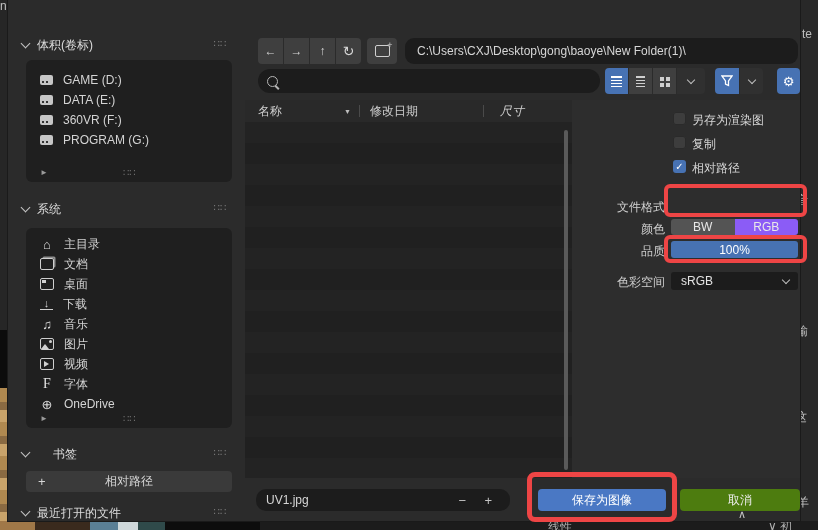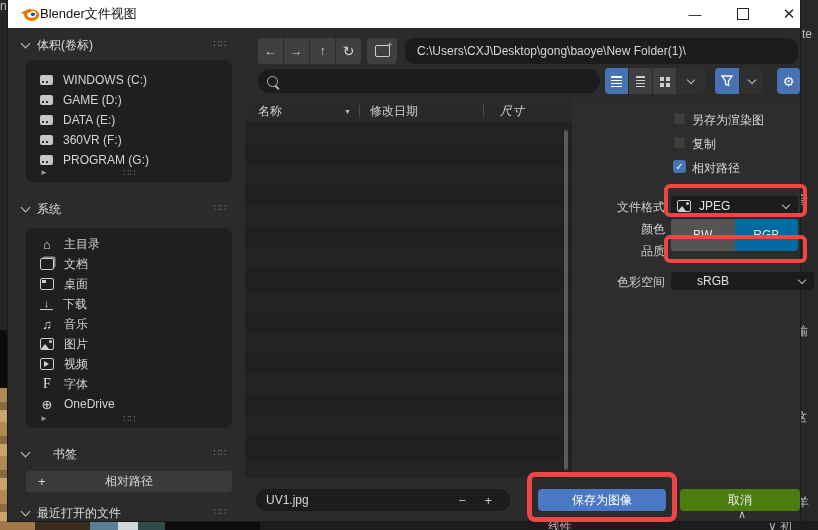--- a/index.html
+++ b/index.html
@@ -58,21 +58,21 @@
   
   .list-head{position:absolute;background:#292929;color:#cfcfcf;display:flex;align-items:center;}
   .col-div{width:1px;height:12px;background:#4a4a4a;}
   .list-body{position:absolute;background:repeating-linear-gradient(to bottom,#232323 0 21px,#202020 21px 42px);}
   .scrollbar{position:absolute;width:4px;border-radius:2px;background:#5a5a5a;}
   
   .rpanel{position:absolute;background:#2d2d2d;}
   .cbx{position:absolute;width:13px;height:13px;border-radius:3px;background:#3d3d3d;box-shadow:inset 0 0 0 1px #2a2a2a;}
   .cbx.on{background:#4772b3;box-shadow:none;color:#fff;font-size:10px;font-weight:bold;text-align:center;line-height:13px;}
   .rlabel{position:absolute;color:#cfcfcf;text-align:right;}
-  .seg{position:absolute;display:flex;height:32px;border-radius:3px;overflow:hidden;justify-content:flex-end;}
+  .seg{position:absolute;display:flex;height:16px;border-radius:3px;overflow:hidden;justify-content:flex-end;}
   .seg>div{flex:1;display:flex;align-items:center;justify-content:center;color:#e8e8e8;}
   .slider{position:absolute;background:#4772b3;border-radius:3px;color:#fff;display:flex;align-items:center;justify-content:center;height:17px;}
   
   .btn{position:absolute;height:22px;border-radius:4px;display:flex;align-items:center;justify-content:center;font-size:12px;}
   
   .anno{position:absolute;border:4px solid #ee4545;border-radius:6px;z-index:5;}
 </style>
 </head>
 <body>
 
@@ -94,47 +94,27 @@
   <div class="abs" style="left:0;top:521px;width:818px;height:9px;background:#1c1c1c;z-index:0;"></div>
   <div class="abs" style="left:0;top:521px;width:165px;height:9px;z-index:0;
               background:linear-gradient(to right,#a07848 0 35px,#3a2a1d 35px 90px,#5a7f95 90px 118px,#cfd8da 118px 138px,#2f4a4a 138px 165px);"></div>
   <div class="abs" style="left:165px;top:521px;width:95px;height:9px;background:#0d0d0d;z-index:0;"></div>
   <div class="bg-frag" style="left:548px;top:519px;color:#b0b0b0;">线性</div>
   <div class="bg-frag" style="left:768px;top:518px;color:#b0b0b0;">∨ 初</div>
   <div class="bg-frag" style="left:738px;top:508px;color:#c8c8c8;z-index:2;font-size:11px;">∧</div>
 
   <div class="dialog">
 
-    <div class="titlebar">
-      <span class="abs" style="left:12px;top:5px;">
-        <svg width="20" height="17" viewBox="0 0 24 20">
-          <ellipse cx="14" cy="12" rx="9" ry="7" fill="#ea7600"></ellipse>
-          <ellipse cx="14" cy="11" rx="5.5" ry="4.2" fill="#fff"></ellipse>
-          <ellipse cx="15.5" cy="11" rx="2.6" ry="2.2" fill="#265787"></ellipse>
-          <path d="M1 9 L12 4 L14 8 L5 11 Z" fill="#ea7600"></path>
-        </svg>
-      </span>
-      <span class="title-text" style="margin-left:32px;">Blender文件视图</span>
-      <span class="win-btn" style="left:670px;">—</span>
-      <span class="win-btn" style="left:718px;">
-        <span style="display:inline-block;width:10px;height:10px;border:1.4px solid #222;"></span>
-      </span>
-      <span class="win-btn" style="left:764px;font-size:15px;">✕</span>
-    </div>
 
     <div class="sec-head" style="left:12px;top:37px;width:212px;">
       <span class="chv"></span>
       <span>体积(卷标)</span>
       <span class="grip">∷∷</span>
     </div>
     <div class="panel-box" style="top:60px;height:122px;padding-top:10px;box-sizing:border-box;">
-      <div class="pitem">
-        <span class="drive-icon"></span>
-        <span class="lbl">WINDOWS (C:)</span>
-        </div>
       <div class="pitem">
         <span class="drive-icon"></span>
         <span class="lbl">GAME (D:)</span>
         </div>
       <div class="pitem">
         <span class="drive-icon"></span>
         <span class="lbl">DATA (E:)</span>
         </div>
       <div class="pitem">
         <span class="drive-icon"></span>
@@ -279,36 +259,32 @@
 
     <div class="cbx" style="left:665px;top:136px;"></div>
     <div class="abs" style="left:684px;top:136px;color:#d5d5d5;">复制</div>
 
     <div class="cbx on" style="left:665px;top:160px;">
       <span>✓</span>
     </div>
     <div class="abs" style="left:684px;top:160px;color:#d5d5d5;">相对路径</div>
 
     <div class="rlabel" style="left:577px;top:199px;width:80px;">文件格式</div>
-    <div class="field" style="position:absolute;left:663px;top:196px;width:127px;height:19px;border-radius:3px;">
-      <span class="rect-icon img-ic" style="margin-left:6px;"></span>
-      <span style="margin-left:8px;color:#e3e3e3;">JPEG</span>
-      <span class="chev-s" style="position:absolute;right:9px;"></span>
-    </div>
 
     <div class="rlabel" style="left:597px;top:221px;width:60px;">颜色</div>
     <div class="seg" style="left:663px;top:219px;width:127px;">
       <div style="background:#545454;">BW</div>
-      <div style="background:#0369a1;">RGB</div>
+      <div style="background:#8b5cf6;">RGB</div>
     </div>
 
     <div class="rlabel" style="left:597px;top:243px;width:60px;">品质</div>
+    <div class="slider" style="left:663px;top:241px;width:127px;">100%</div>
 
     <div class="rlabel" style="left:577px;top:274px;width:80px;">色彩空间</div>
-    <div class="field" style="position:absolute;left:663px;top:272px;width:127px;height:18px;border-radius:3px;padding-left:16px;">
+    <div class="field" style="position:absolute;left:663px;top:272px;width:127px;height:18px;border-radius:3px;">
       <span style="margin-left:10px;color:#e3e3e3;">sRGB</span>
       <span class="chev-s" style="position:absolute;right:9px;"></span>
     </div>
 
     <div class="field abs" style="left:248px;top:489px;width:254px;height:22px;border-radius:10px;">
       <span style="margin-left:10px;">UV1.jpg</span>
       <span style="position:absolute;right:44px;color:#c5c5c5;font-size:13px;">−</span>
       <span style="position:absolute;right:18px;color:#c5c5c5;font-size:13px;">+</span>
     </div>
     <div class="btn" style="left:530px;top:489px;width:128px;background:#4a78c4;color:#fff;">保存为图像</div>

